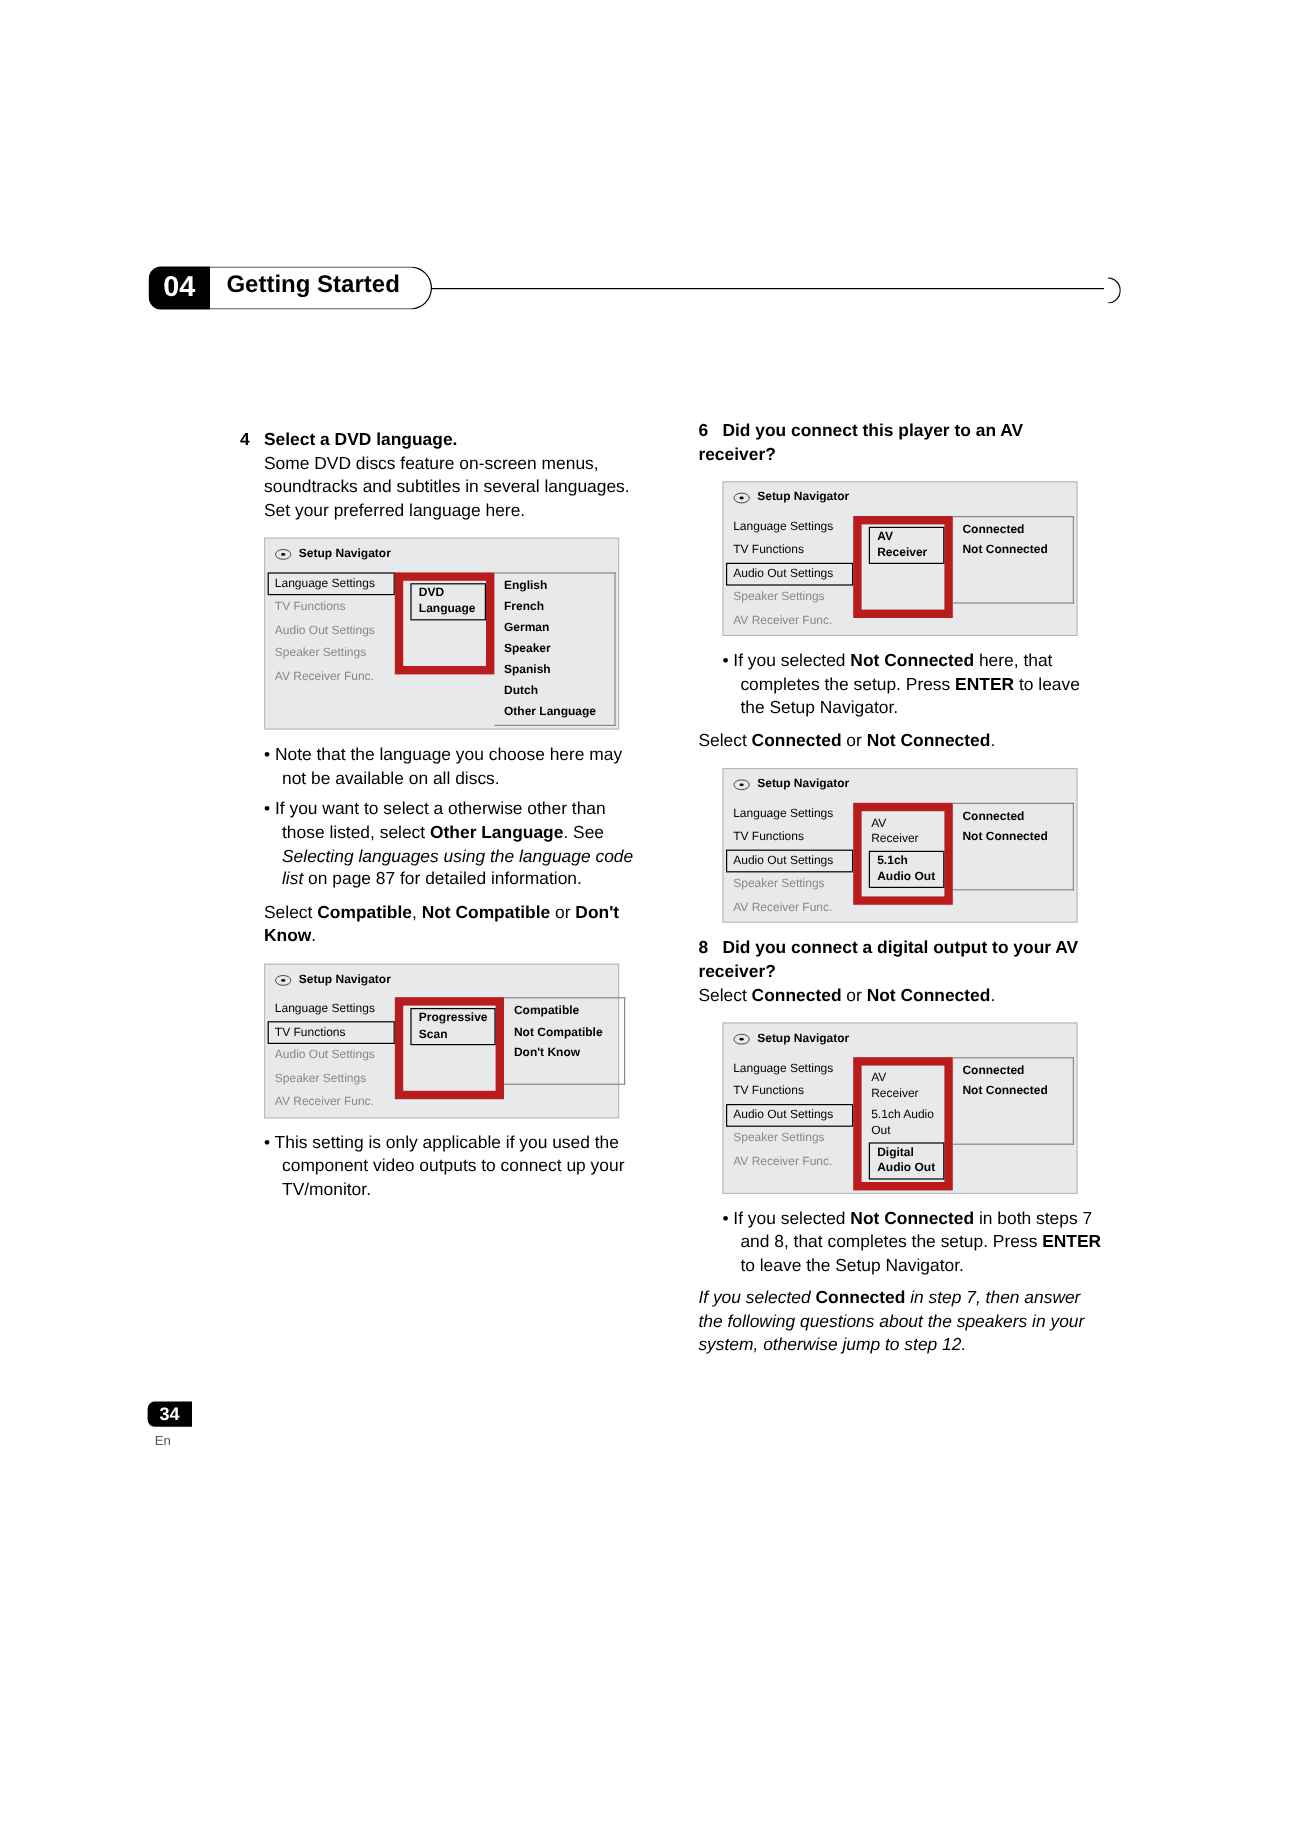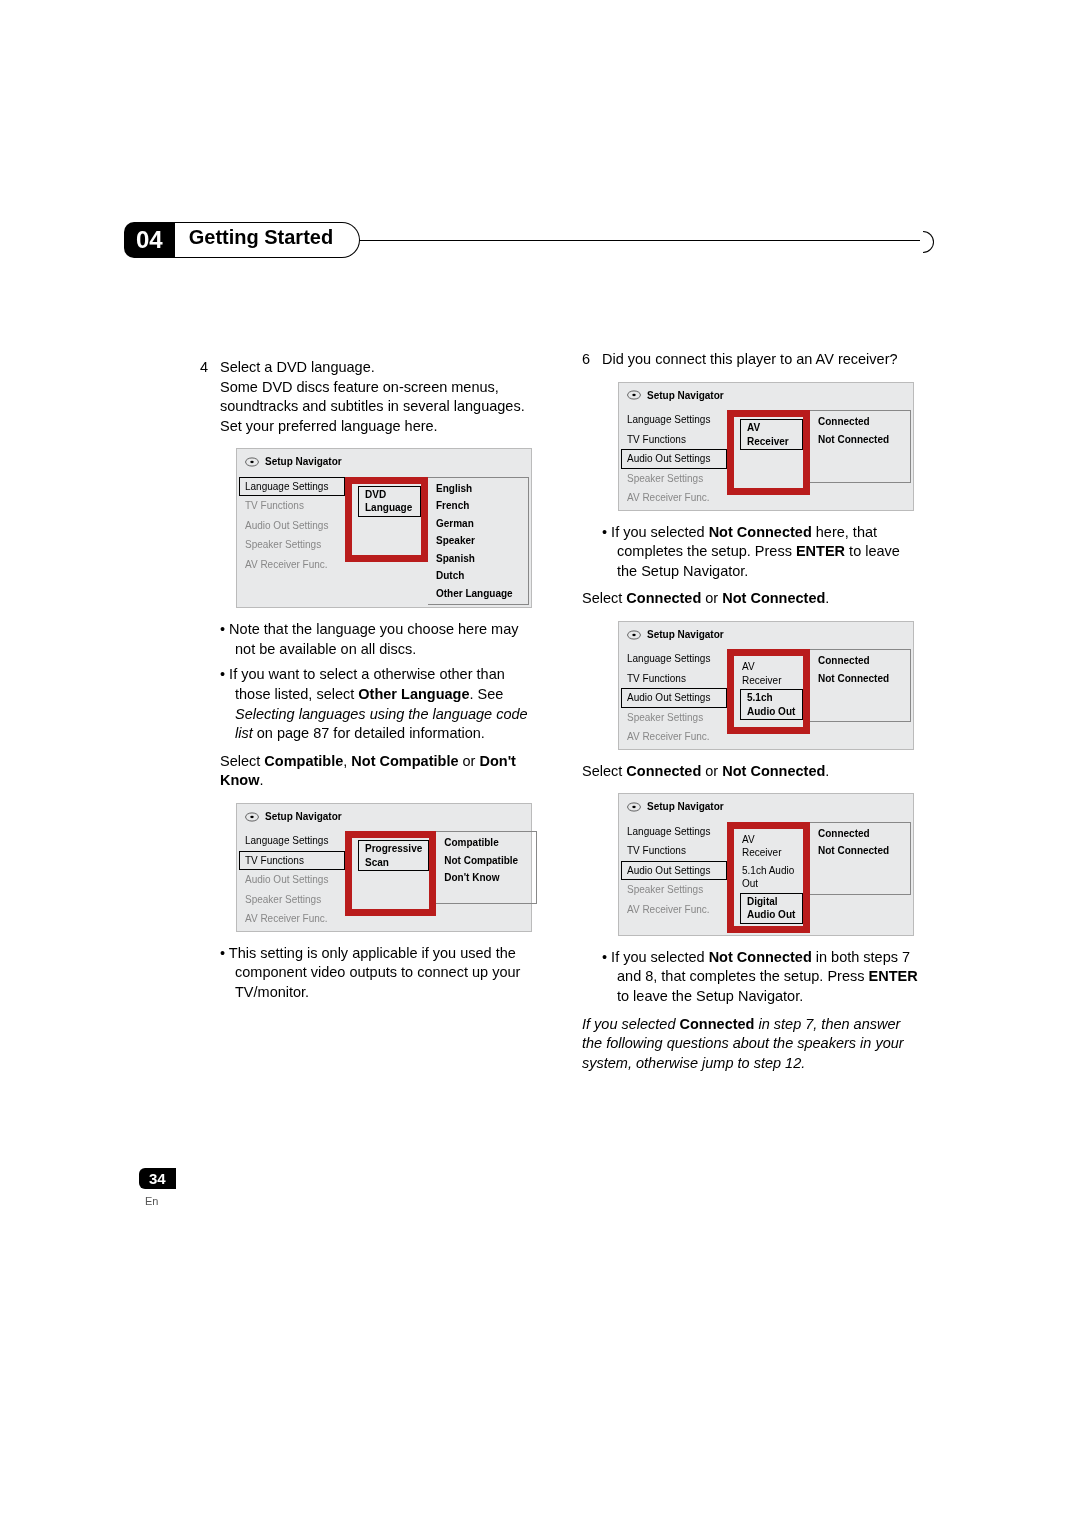--- a/index.html
+++ b/index.html
@@ -62,31 +62,31 @@
   position: absolute;
   left: 200px;
   right: 160px;
   top: 350px;
   display: flex;
   gap: 44px;
   font-size: 14.5px;
   line-height: 1.35;
 }
 .col { width: 50%; }
-.step-heading { font-weight: normal; margin-top: 8px; }
+.step-heading { font-weight: bold; margin-top: 8px; }
 .step-heading .num { display:inline-block; width: 20px; }
 .indent { margin-left: 20px; }
 .bullets { margin: 8px 0 8px 20px; padding-left: 0; }
 .bullets li { list-style: none; text-indent: -15px; padding-left: 15px; margin-top: 6px; }
 .bullets li::before { content:"•  "; }
 .italic { font-style: italic; }
 .bold { font-weight: bold; }
 
 .menu {
-  margin: 12px 0 12px 36px;
+  margin: 12px 0 12px 20px;
   background: #e8e9ea;
   border: 1px solid #bbb;
   font-size: 10px;
   width: 296px;
   box-sizing: border-box;
 }
 .menu-title {
   display: flex;
   align-items: center;
   gap: 6px;
@@ -136,21 +136,21 @@
   border-left: none;
   padding: 2px 0;
   min-height: 67px;
 }
 .menu-options .orow {
   padding: 2px 8px;
   font-weight: bold;
 }
 .page-num {
   position: absolute;
-  left: 139px;
+  left: 123px;
   top: 1168px;
 }
 .pn-box {
   background: #000;
   color: #fff;
   font-weight: bold;
   font-size: 15px;
   padding: 2px 10px;
   border-radius: 6px 0 0 6px;
 }
@@ -317,20 +317,23 @@
           <div class="crow thin" style="padding-left:8px">AV Receiver</div>
           <div class="crow sel">5.1ch Audio Out</div>
         </div>
         <div class="menu-options">
           <div class="orow">Connected</div>
           <div class="orow">Not Connected</div>
         </div>
       </div>
     </div>
 
+    <div class="step-heading">
+      <span class="num">8</span><span>Did you connect a digital output to your AV receiver?</span>
+    </div>
     <div>
       <span>Select </span><span class="bold">Connected</span><span> or </span><span class="bold">Not Connected</span><span>.</span>
     </div>
 
     <div class="menu">
       <div class="menu-title">
         <svg viewBox="0 0 24 18">
               <ellipse cx="12" cy="9" rx="11" ry="7" fill="none" stroke="#000" stroke-width="1"></ellipse>
               <ellipse cx="12" cy="9" rx="3" ry="2" fill="#000"></ellipse>
             </svg>

